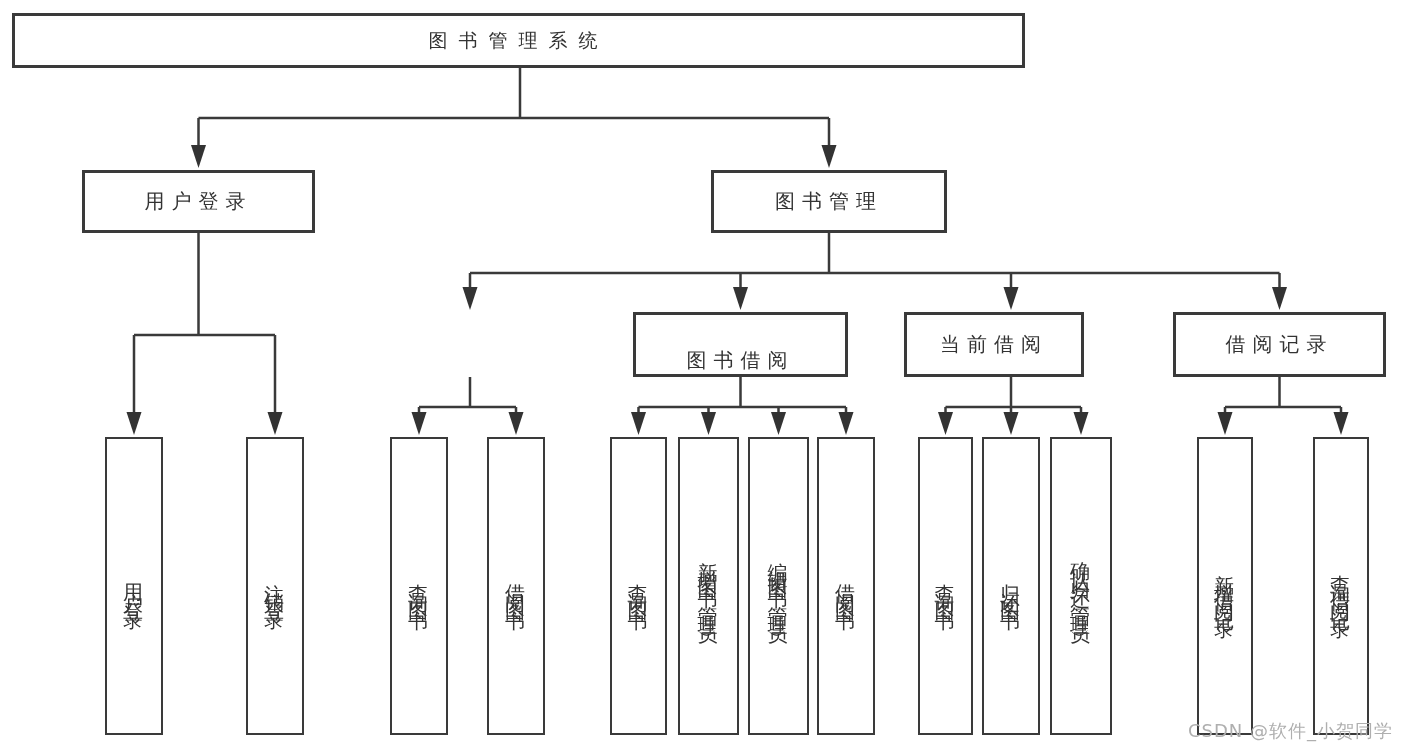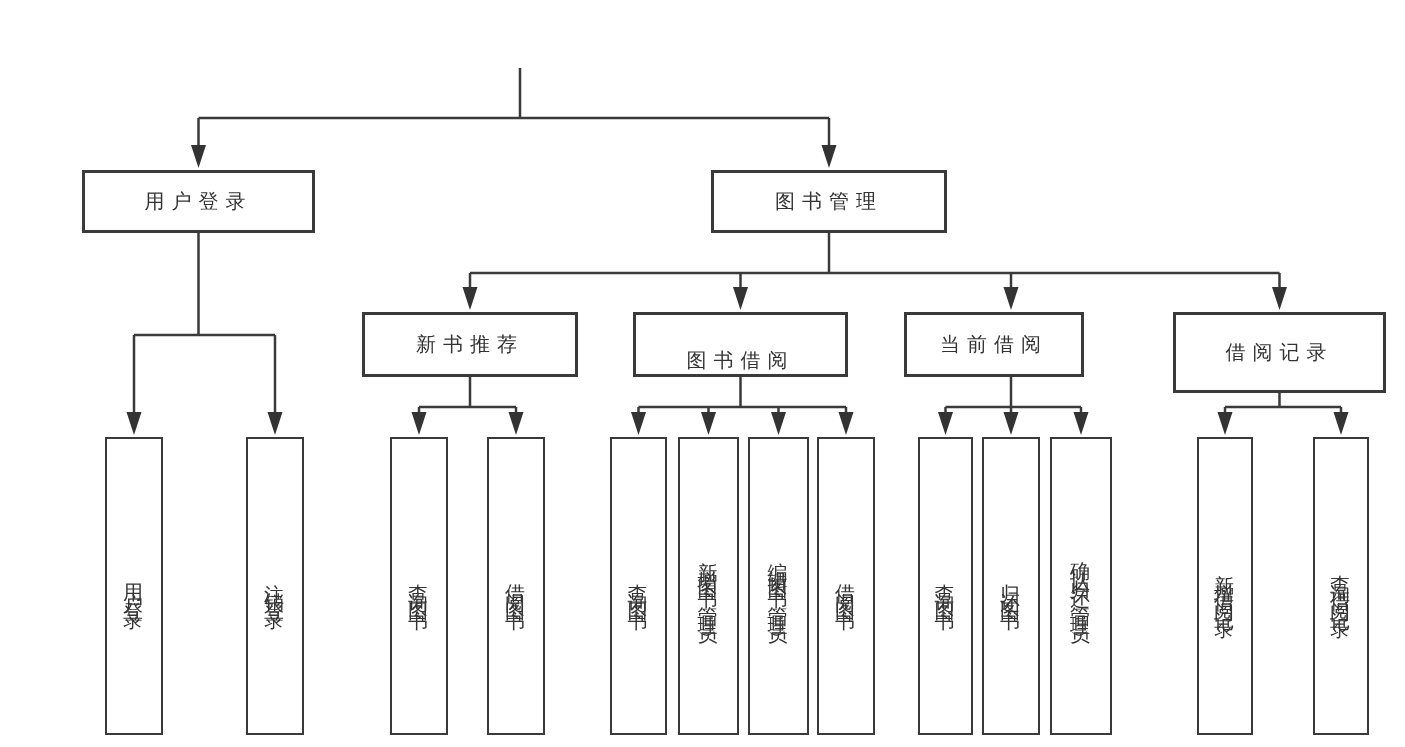--- a/index.html
+++ b/index.html
@@ -98,38 +98,38 @@
       <polygon points="771,412 786,412 778.5,435"></polygon>
       <polygon points="838.5,412 853.5,412 846,435"></polygon>
       <polygon points="938,412 953,412 945.5,435"></polygon>
       <polygon points="1003.5,412 1018.5,412 1011,435"></polygon>
       <polygon points="1073.5,412 1088.5,412 1081,435"></polygon>
       <polygon points="1217.5,412 1232.5,412 1225,435"></polygon>
       <polygon points="1333.5,412 1348.5,412 1341,435"></polygon>
     </g>
   </svg>
 
+  <div class="box root-box" style="left:12px; top:13px; width:1013px; height:55px;">
+    <span>图书管理系统</span>
+  </div>
 
   <div class="box h-box" style="left:82px; top:170px; width:233px; height:63px;">
     <span>用户登录</span>
   </div>
   <div class="box h-box" style="left:711px; top:170px; width:236px; height:63px;">
     <span>图书管理</span>
   </div>
 
-  <div class="box h-box" style="left:362px; top:312px; width:216px; height:65px;">
-    <span>新书推荐</span>
-  </div>
   <div class="box h-box" style="left:633px; top:312px; width:215px; height:65px;align-items:flex-end;">
     <span>图书借阅</span>
   </div>
   <div class="box h-box" style="left:904px; top:312px; width:180px; height:65px;">
     <span>当前借阅</span>
   </div>
-  <div class="box h-box" style="left:1173px; top:312px; width:213px; height:81px;">
+  <div class="box h-box" style="left:1173px; top:312px; width:213px; height:65px;">
     <span>借阅记录</span>
   </div>
 
   <div class="box leaf-box" style="left:105px; top:437px; width:58px; height:298px;">
     <span>用户登录</span>
   </div>
   <div class="box leaf-box" style="left:246px; top:437px; width:58px; height:298px;">
     <span>注销登录</span>
   </div>
 
@@ -163,14 +163,15 @@
     <span>确认归还（管理员）</span>
   </div>
 
   <div class="box leaf-box" style="left:1197px; top:437px; width:56px; height:298px;">
     <span>新增借阅记录</span>
   </div>
   <div class="box leaf-box" style="left:1313px; top:437px; width:56px; height:298px;">
     <span>查询借阅记录</span>
   </div>
 
+  <div class="watermark">CSDN @软件_小贺同学</div>
 
 </div>
 
 </body></html>

